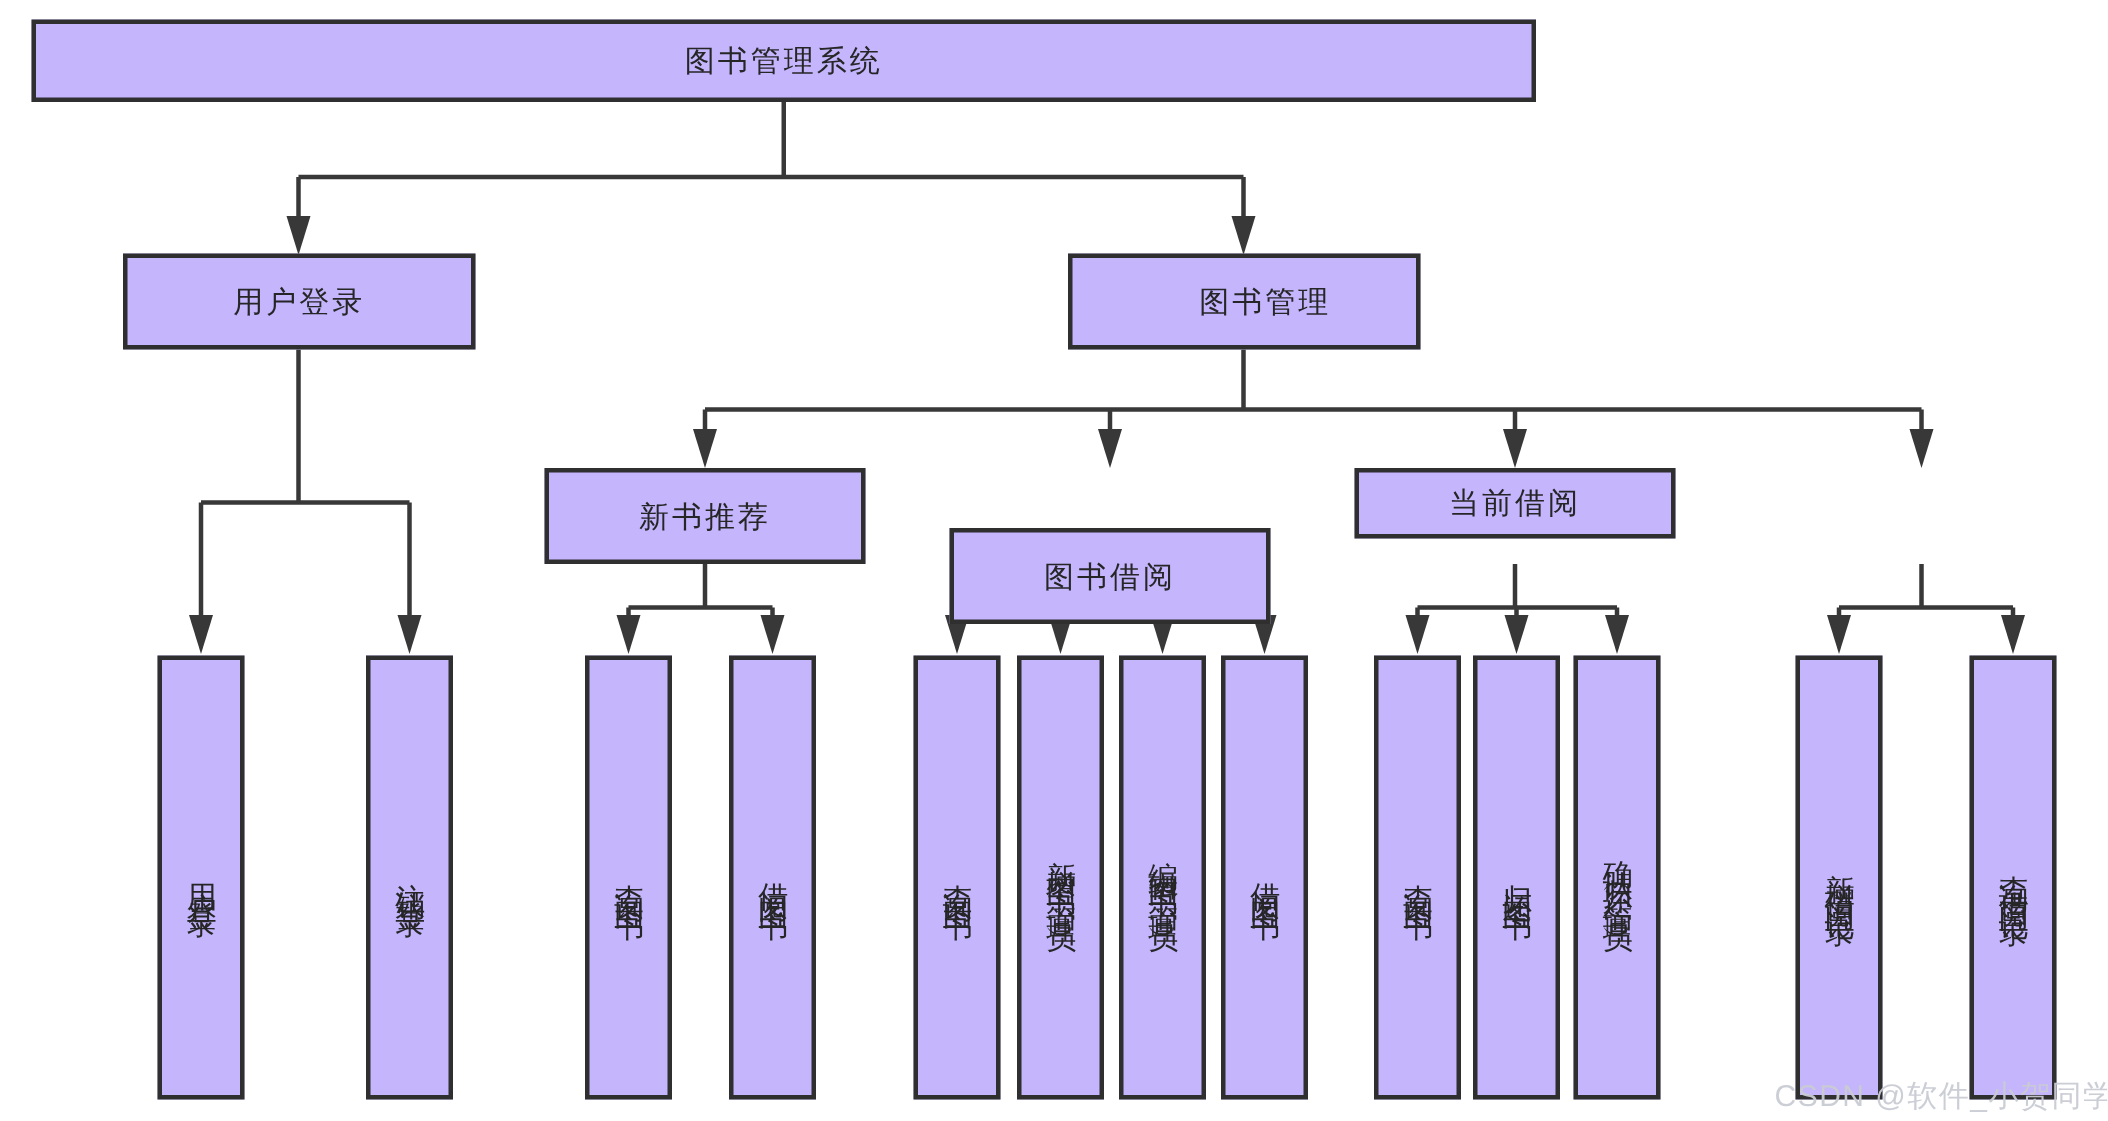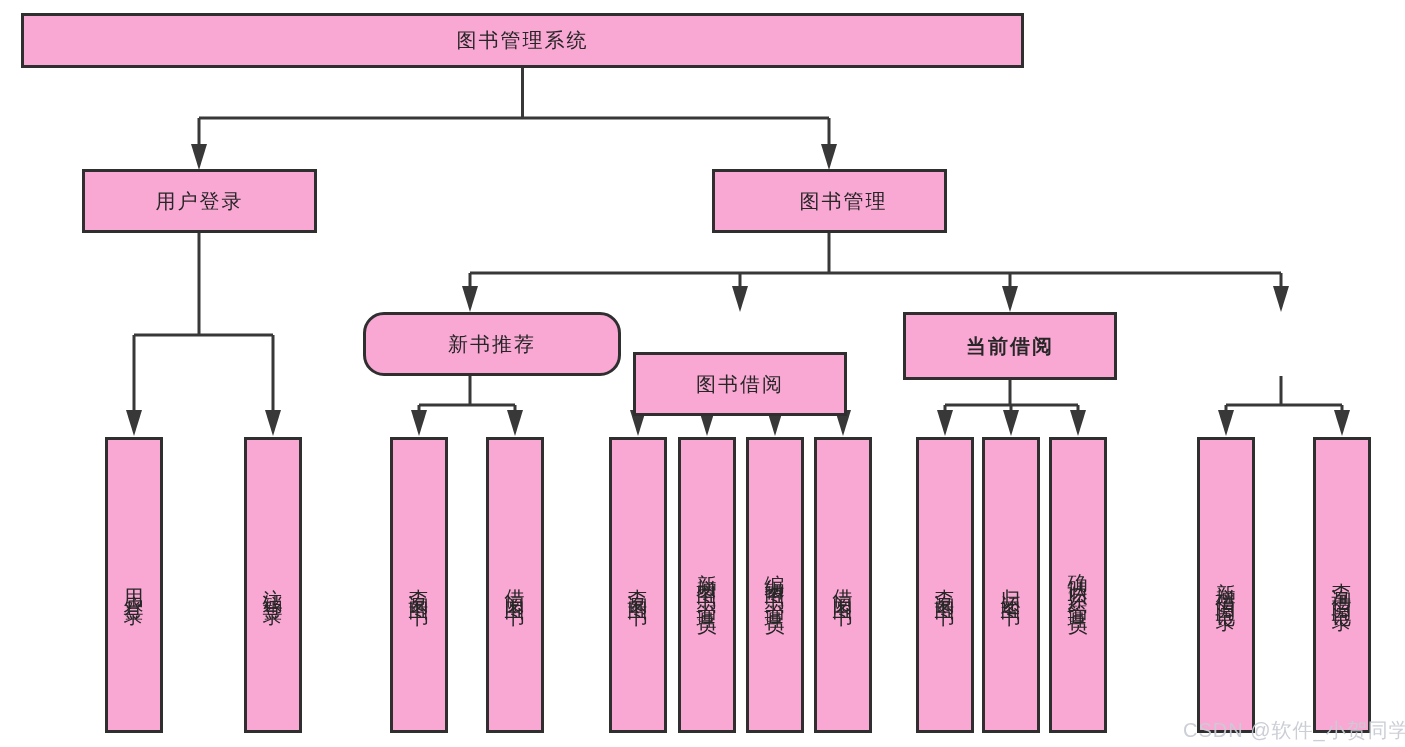--- a/index.html
+++ b/index.html
@@ -6,21 +6,21 @@
   .canvas {
     position:relative;
     width:1405px; height:747px;
     background:#ffffff;
     font-family:"Liberation Sans","DejaVu Sans",sans-serif;
     overflow:hidden;
   }
   svg.connectors { position:absolute; left:0; top:0; z-index:1; }
   .node {
     position:absolute;
-    background:#f9a8d4;
+    background:#c4b5fd;
     border:3px solid #2f2f2f;
     box-sizing:border-box;
     display:flex;
     align-items:center;
     justify-content:center;
     color:#262626;
     z-index:2;
   }
   .hnode { font-size:20px; letter-spacing:2px; white-space:nowrap; }
   .vnode span {
@@ -90,27 +90,27 @@
     <span>图书管理系统</span>
   </div>
 
   <div class="node hnode" style="left:82px; top:169px; width:235px; height:64px;">
     <span>用户登录</span>
   </div>
   <div class="node hnode" style="left:712px; top:169px; width:235px; height:64px;padding-left:28px;">
     <span>图书管理</span>
   </div>
 
-  <div class="node hnode" style="left:363px; top:312px; width:258px; height:64px;border-radius:21px;">
+  <div class="node hnode" style="left:363px; top:312px; width:214px; height:64px;">
     <span>新书推荐</span>
   </div>
   <div class="node hnode" style="left:633px; top:312px; width:214px; height:64px;margin-top:40px;">
     <span>图书借阅</span>
   </div>
-  <div class="node hnode" style="left:903px; top:312px; width:214px; height:68px;font-weight:bold;">
+  <div class="node hnode" style="left:903px; top:312px; width:214px; height:47px;">
     <span>当前借阅</span>
   </div>
 
   <div class="node vnode" style="left:105px; top:437px; width:58px; height:296px;">
     <span>用户登录</span>
   </div>
   <div class="node vnode" style="left:244px; top:437px; width:58px; height:296px;">
     <span>注销登录</span>
   </div>
   <div class="node vnode" style="left:390px; top:437px; width:58px; height:296px;">

